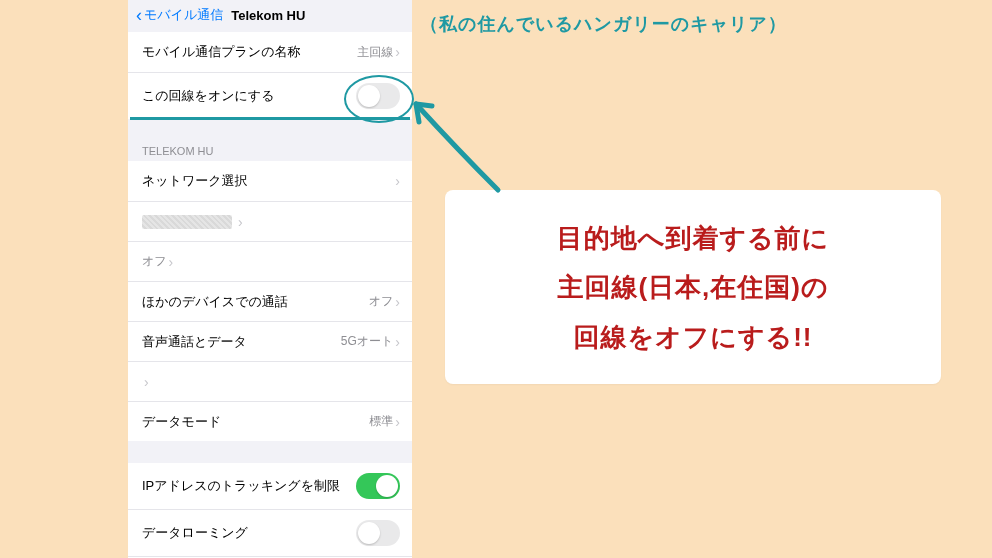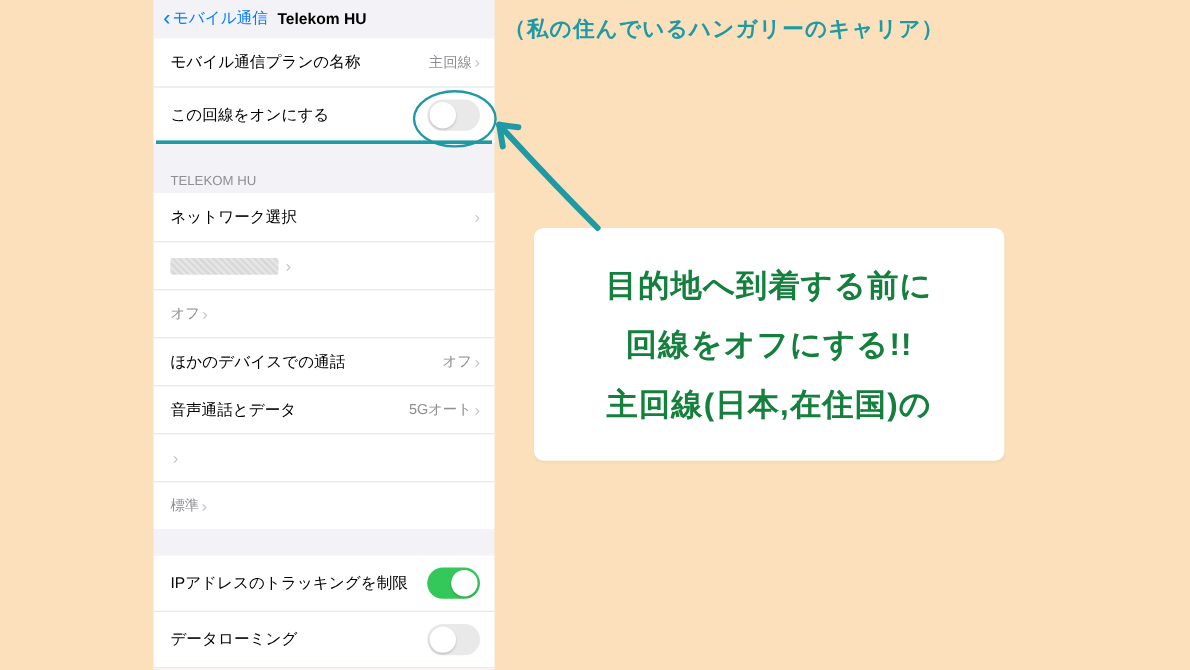--- a/index.html
+++ b/index.html
@@ -129,25 +129,25 @@
     left: 398px;
     top: 90px;
     width: 120px;
     height: 120px;
     z-index: 6;
   }
   .tip-box {
     position: absolute;
     left: 445px;
     top: 190px;
-    width: 392px;
+    width: 496px;
     background: #fff;
     border-radius: 8px;
     padding: 24px 18px 22px 18px;
-    color: #15803d;
+    color: #b91c1c;
     font-weight: 700;
     font-size: 26px;
     line-height: 1.9;
     text-align: center;
     letter-spacing: 1px;
     z-index: 4;
     box-shadow: 0 1px 2px rgba(0,0,0,0.04);
   }
 </style>
 </head>
@@ -198,20 +198,21 @@
     </div>
     <div class="row">
       <span class="label">音声通話とデータ</span>
       <span class="value">5Gオート</span>
       <span class="chevron">›</span>
     </div>
     <div class="row">
       <span class="chevron">›</span>
     </div>
     <div class="row">
+      <span class="label">データモード</span>
       <span class="value">標準</span>
       <span class="chevron">›</span>
     </div>
   </div>
 
   <div class="group" style="margin-top:22px;">
     <div class="row">
       <span class="label">IPアドレスのトラッキングを制限</span>
       <div class="toggle on">
           <div class="knob"></div>
@@ -235,15 +236,15 @@
 
 <div class="top-annot">（私の住んでいるハンガリーのキャリア）</div>
 
 <svg class="arrow-svg" viewBox="0 0 120 120">
   <path d="M100,100 Q60,60 18,14" stroke="#1f99a3" stroke-width="5" fill="none" stroke-linecap="round"></path>
   <path d="M18,14 L34,16 M18,14 L21,32" stroke="#1f99a3" stroke-width="5" fill="none" stroke-linecap="round"></path>
 </svg>
 
 <div class="tip-box">
   <div>目的地へ到着する前に</div>
+  <div>主回線(日本,在住国)の</div>
   <div>回線をオフにする!!</div>
-  <div>主回線(日本,在住国)の</div>
 </div>
 
 </body></html>

